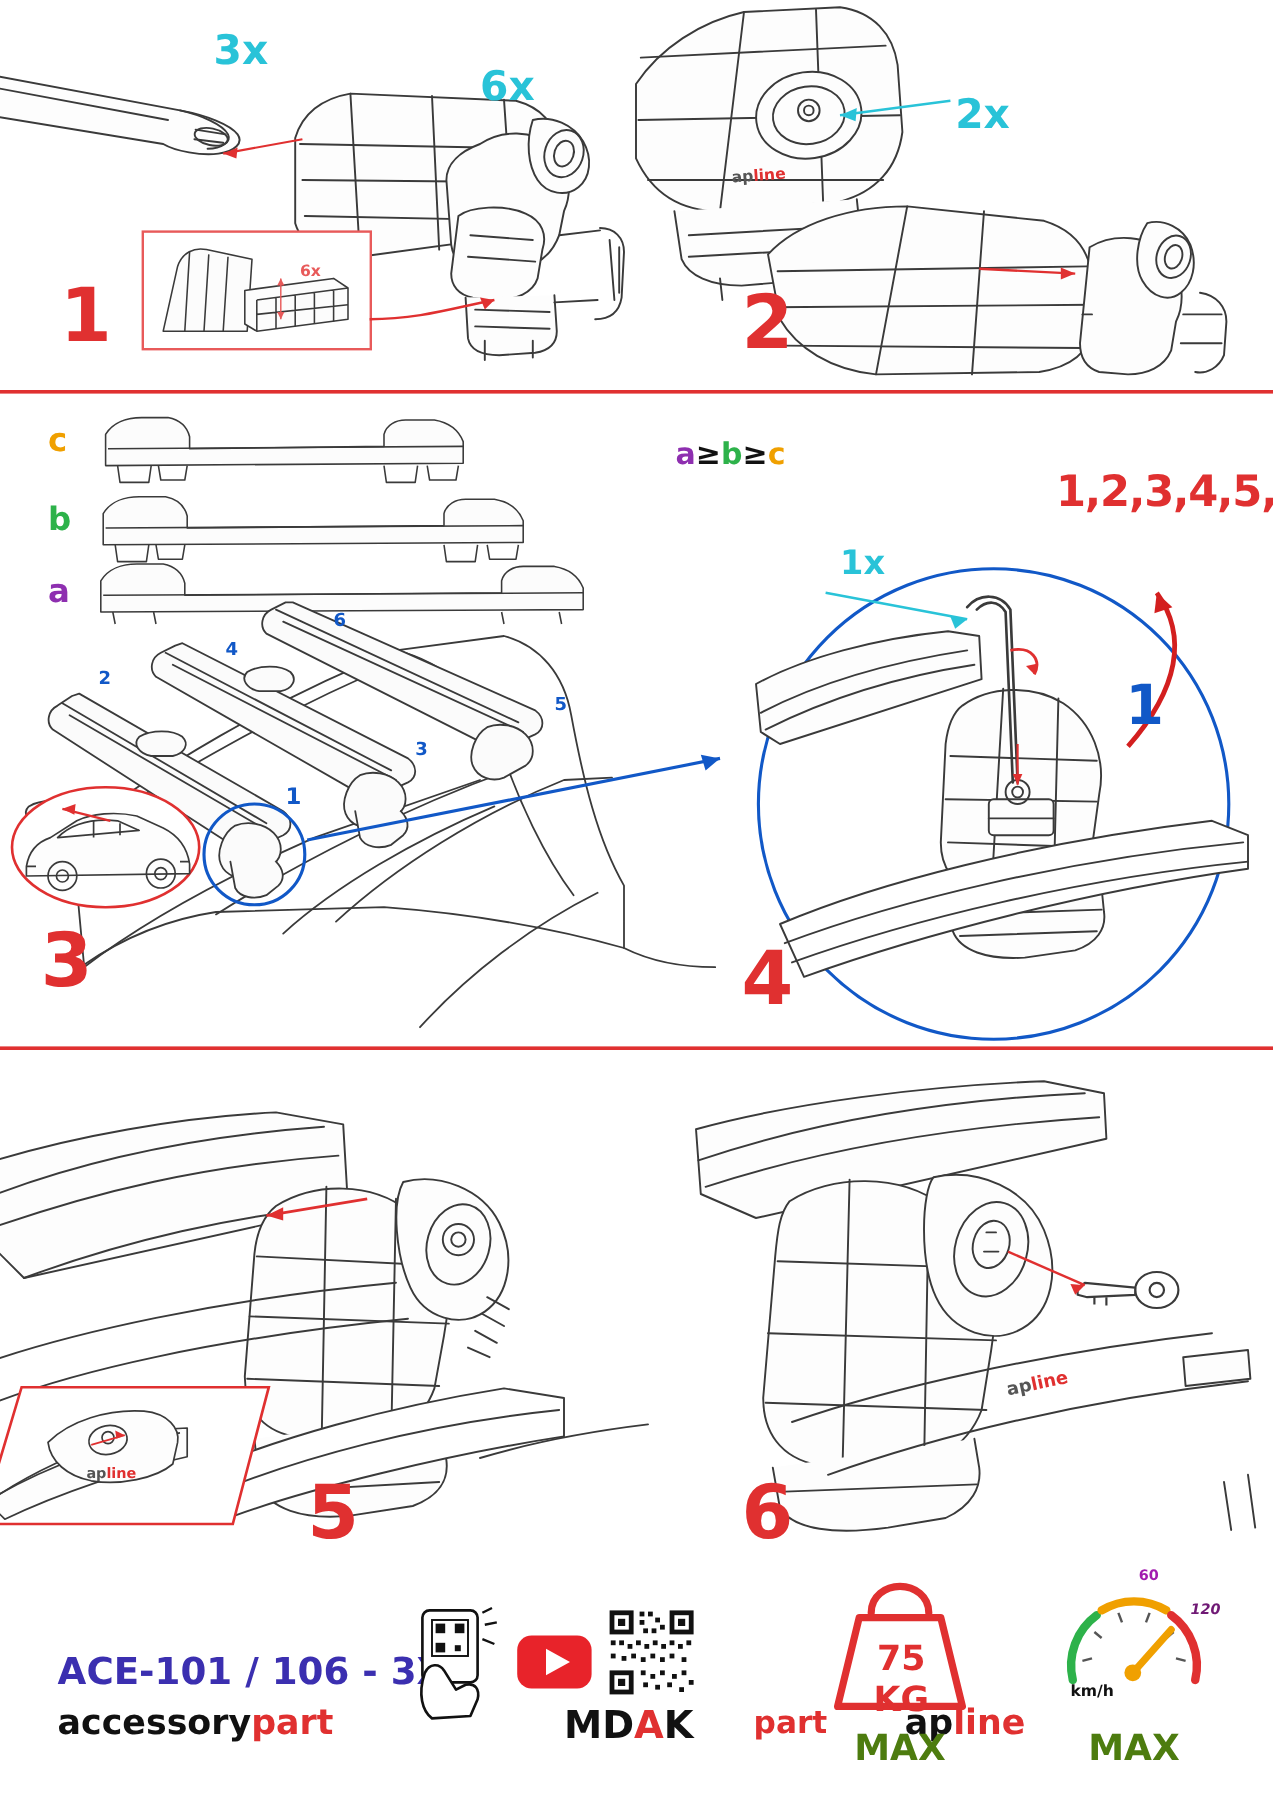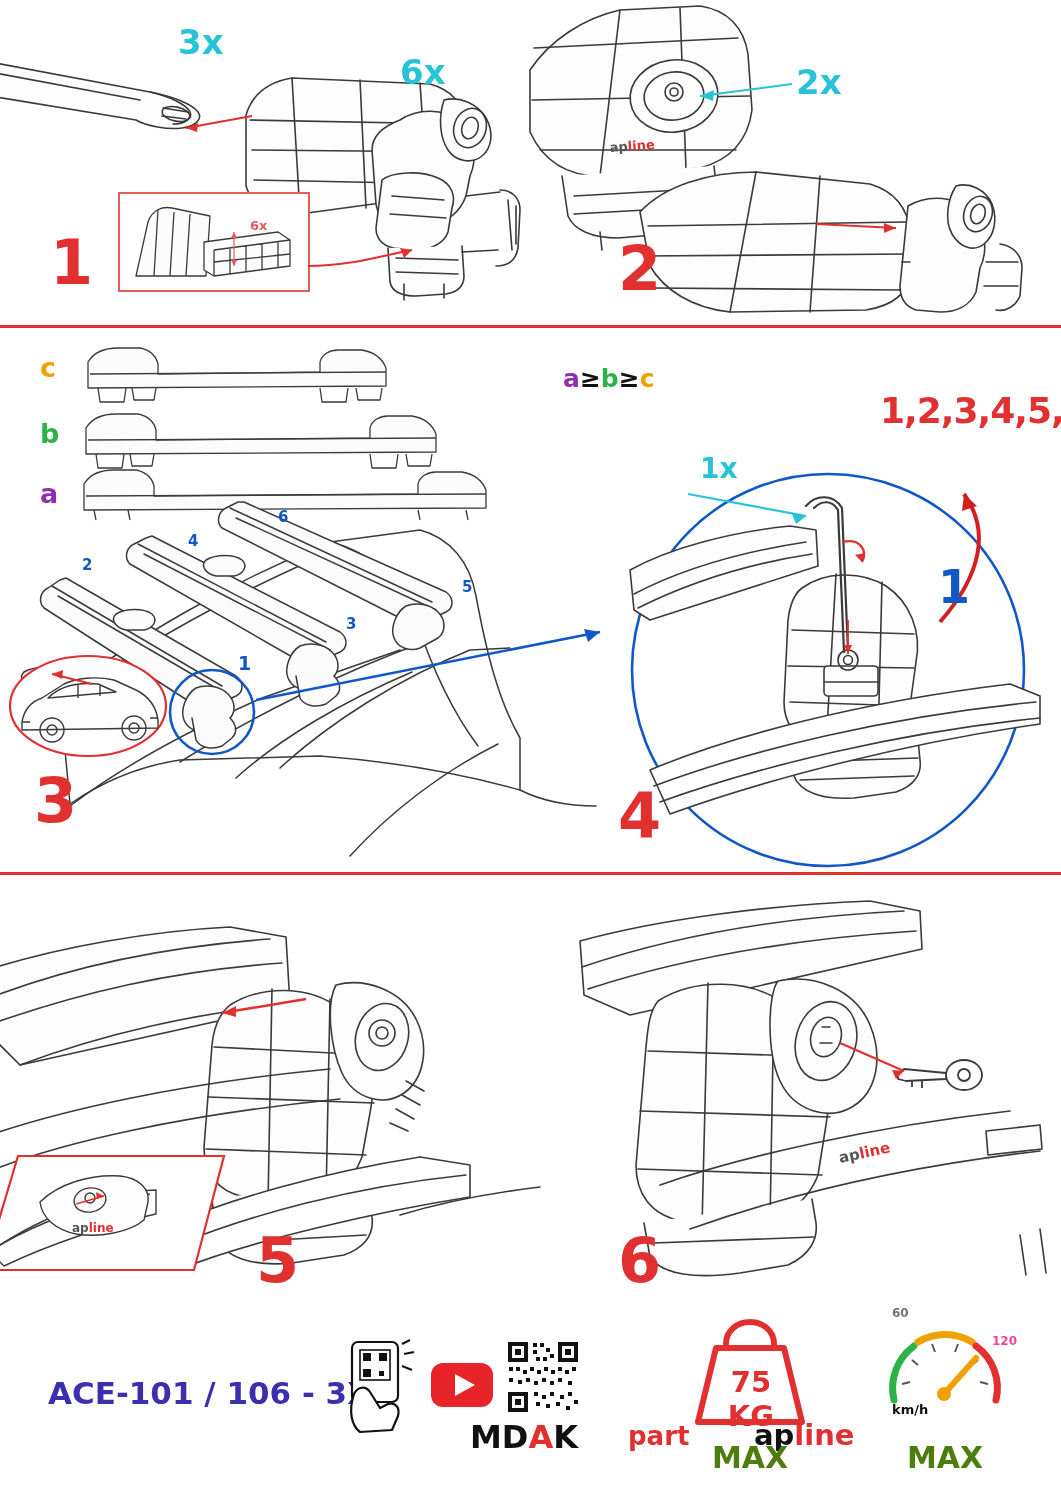--- a/index.html
+++ b/index.html
@@ -183,21 +183,21 @@
 
       <g stroke="#e03030" stroke-width="2" fill="none">
         <path d="M276,224 L356,228"></path>
         <path d="M356,228 l-12,-5 l0,10 z" fill="#e03030" stroke="none"></path>
       </g>
 
       <text x="70" y="152" font-family="DejaVu Sans, sans-serif" font-size="13" font-weight="700" fill="#555" transform="rotate(-4 70 152)">ap<tspan fill="#e03030">line</tspan></text>
     </svg>
   </div>
 
-  <div class="qty" style="left:796px;top:62px;">2x</div>
+  <div class="qty" style="left:796px;top:76px;">2x</div>
   <div class="stepnum" style="left:618px;top:238px;">2</div>
 
   <div class="abclabel lab-c" style="left:40px;top:352px;">c</div>
   <div class="abclabel lab-b" style="left:40px;top:418px;">b</div>
   <div class="abclabel lab-a" style="left:40px;top:478px;">a</div>
 
   <div class="panel" style="left:70px;top:340px;width:420px;height:180px;">
     <svg width="420" height="180" viewBox="0 0 420 180">
       <g fill="none" stroke="#3a3a3a" stroke-width="1.3" stroke-linejoin="round">
 
@@ -449,20 +449,23 @@
         <path d="M364,186 l-12,-1 l4,9 z" fill="#e03030" stroke="none"></path>
       </g>
       <text x="300" y="278" font-family="DejaVu Sans, sans-serif" font-size="15" font-weight="700" fill="#555" transform="rotate(-12 300 278)">ap<tspan fill="#e03030">line</tspan></text>
     </svg>
   </div>
 
   <div class="stepnum" style="left:618px;top:1230px;">6</div>
 
   <div class="brandcode">ACE-101 / 106 - 3X</div>
 
+  <div class="accessory">
+    <span>accessory</span><span class="part">part</span>
+  </div>
 
   <div class="panel" style="left:336px;top:1338px;width:80px;height:96px;">
     <svg width="80" height="96" viewBox="0 0 80 96">
       <rect x="16" y="4" width="46" height="60" rx="6" fill="#ffffff" stroke="#111" stroke-width="2.2"></rect>
       <rect x="24" y="12" width="30" height="30" fill="none" stroke="#111" stroke-width="1.6"></rect>
       <rect x="27" y="15" width="8" height="8" fill="#111"></rect>
       <rect x="43" y="15" width="8" height="8" fill="#111"></rect>
       <rect x="27" y="31" width="8" height="8" fill="#111"></rect>
       <rect x="43" y="33" width="5" height="5" fill="#111"></rect>
       <path d="M66,6 L74,2 M68,16 L78,14 M66,28 L76,32" stroke="#111" stroke-width="2" fill="none"></path>
@@ -561,18 +564,18 @@
           <path d="M52,36 L55,44"></path>
         <path d="M78,36 L75,44"></path>
           <path d="M98,52 L92,57"></path>
           <path d="M108,76 L100,74"></path>
       </g>
 
       <path d="M64,86 L96,50" stroke="#f0a000" stroke-width="6" stroke-linecap="round" fill="none"></path>
       <circle cx="64" cy="86" r="7" fill="#f0a000"></circle>
     </svg>
   </div>
-  <div class="spd" style="left:892px;top:1306px;color:#737373;">60</div>
-  <div class="spd" style="left:992px;top:1334px;color:#ec4899;">120</div>
+  <div class="spd" style="left:949px;top:1306px;color:#a21caf;">60</div>
+  <div class="spd" style="left:992px;top:1334px;color:#701a75;font-style:italic;">120</div>
   <div class="kmh" style="left:892px;top:1402px;">km/h</div>
   <div class="maxlabel" style="left:880px;top:1440px;width:130px;text-align:center;">MAX</div>
 
 </div>
 
 </body></html>

